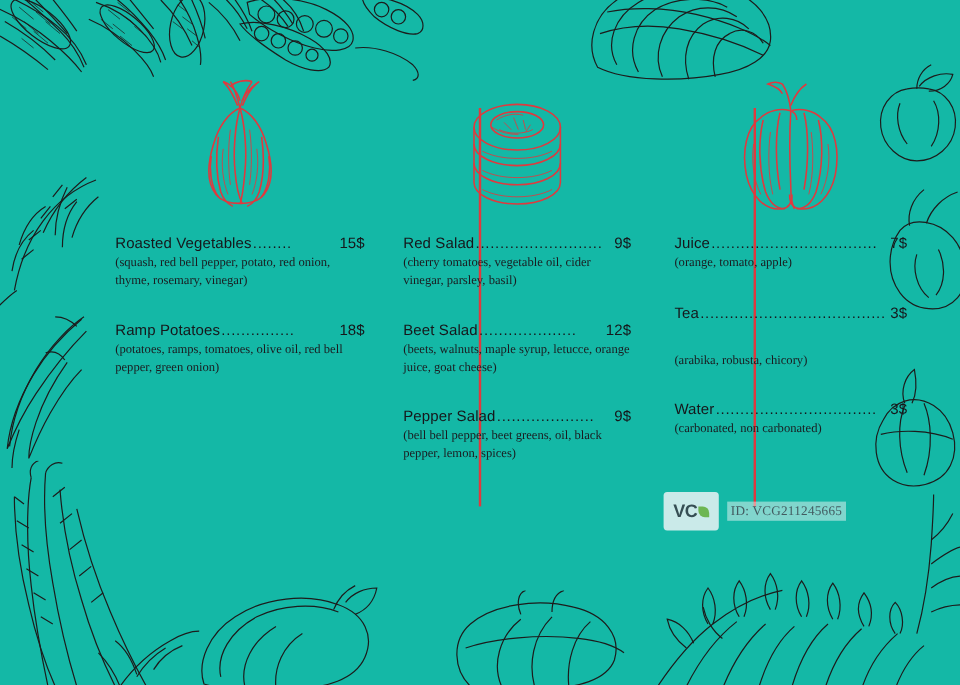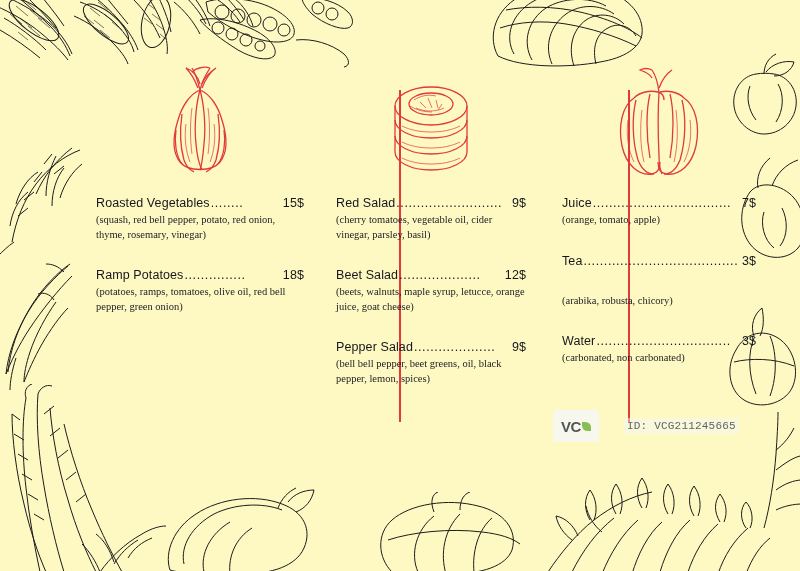--- a/index.html
+++ b/index.html
@@ -10,21 +10,21 @@
     width: 800px;
     height: 571px;
     overflow: hidden;
     font-family: "Liberation Sans", sans-serif;
     background: #bfdcf5;
     position: relative;
   }
   #page {
     position: absolute;
     inset: 0;
-    background: #fef9c3;
+    background: #14b8a6;
     overflow: hidden;
   }
 
   
   .art-layer {
     position: absolute;
     inset: 0;
     pointer-events: none;
   }
   .art-layer svg {
@@ -101,21 +101,21 @@
     font-family: Liberation Serif, serif;
   }
 
   
   .watermark {
     position: absolute;
     left: 553px;
     top: 410px;
     display: flex;
     align-items: center;
-    gap: 25px;
+    gap: 7px;
     opacity: .88;
   }
   .wm-box {
     width: 46px;
     height: 32px;
     background: rgba(245,246,248,.92);
     border-radius: 3px;
     display: flex;
     align-items: center;
     justify-content: center;
@@ -131,21 +131,21 @@
     height: 9px;
     margin-left: 1px;
     border-radius: 0 60% 0 60%;
     background: #7ab648;
   }
   .wm-id {
     font-size: 11px;
     color: #4a4f57;
     background: rgba(245,246,248,.55);
     padding: 2px 3px;
-    font-family: Liberation Mono, monospace;
+    font-family: Liberation Serif, serif;
     letter-spacing: .2px;
   }
 </style>
 </head>
 <body>
 
 <div id="page">
 
   <div class="art-layer">
 

